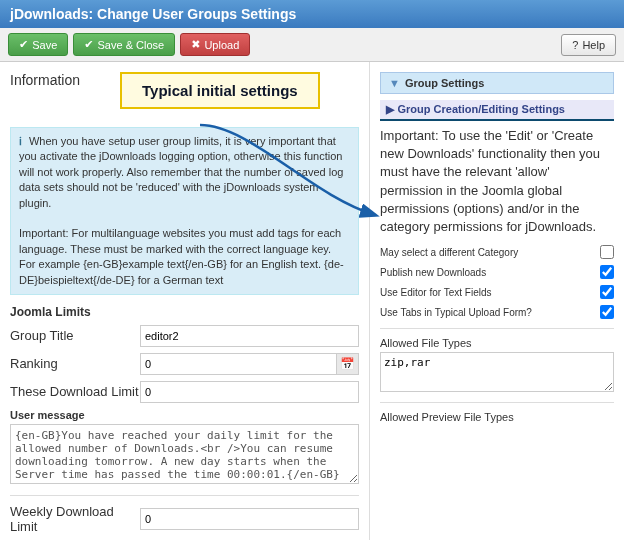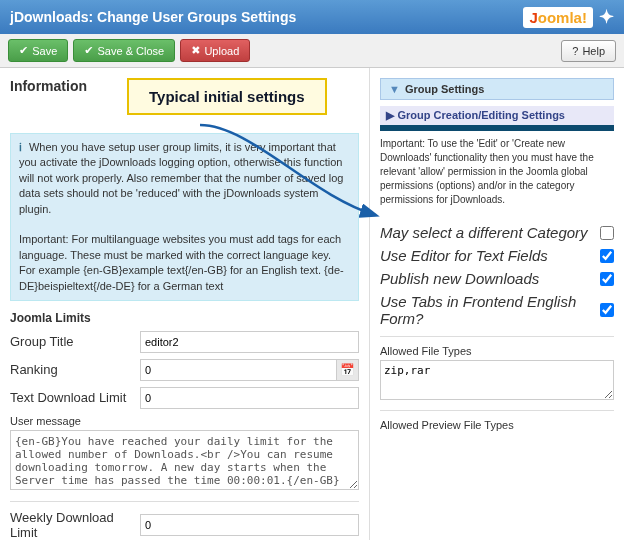--- a/index.html
+++ b/index.html
@@ -50,21 +50,21 @@
 
     
     .left-panel {
       flex: 0 0 370px;
       padding: 10px;
       border-right: 1px solid #ddd;
     }
 
     .section-title {
       font-size: 14px;
-      font-weight: bold;
+      font-weight: normal;
       color: #333;
       margin-bottom: 8px;
     }
 
     
     .typical-badge {
       border: 2px solid #e8c000;
       background: #fffbe0;
       color: #0f172a;
       font-size: 15px;
@@ -146,21 +146,21 @@
       padding: 4px;
       resize: vertical;
       color: #555;
       background: #fff;
     }
 
     .user-message-label {
       font-size: 11px;
       color: #333;
       margin-bottom: 3px;
-      font-weight: normal;
+      font-weight: bold;
     }
 
     .section-divider {
       border: none;
       border-top: 1px solid #ddd;
       margin: 8px 0;
     }
 
     
     .right-panel {
@@ -179,47 +179,46 @@
       align-items: center;
       margin-bottom: 6px;
     }
     .group-settings-header .triangle {
       margin-right: 5px;
       color: #5588bb;
     }
 
     .creation-header {
       background: #e8e8f8;
-      border-bottom: 6px solid #0c4a6e;
+      border-bottom: 2px solid #0c4a6e;
       padding: 3px 6px;
       font-weight: bold;
       color: #334488;
       margin-bottom: 6px;
       font-size: 11px;
     }
 
     .right-info-text {
-      font-size: 10px;
-      color: #333;
-      margin-bottom: 16px;
+      font-size: 13px;
+      color: #333;
+      margin-bottom: 8px;
       line-height: 1.4;
     }
 
     .checkbox-row {
       display: flex;
       align-items: center;
       justify-content: space-between;
       margin-bottom: 4px;
       padding: 1px 0;
     }
     .checkbox-label {
-      font-size: 15px;
+      font-size: 10px;
       color: #333;
       flex: 1;
-      font-style: italic;
     }
     .checkbox-input {
       width: 14px;
       height: 14px;
     }
 
     .allowed-file-types-label {
       font-weight: normal;
       font-size: 11px;
       color: #333;
@@ -246,28 +245,20 @@
       font-weight: bold;
     }
     .joomla-text .j1 { color: #e8400a; }
     .joomla-text .j2 { color: #f5a623; }
   </style>
 </head>
 <body>
 
 <div class="title-bar">
   <span>jDownloads: Change User Groups Settings</span>
-  <div class="joomla-brand">
-    <div style="background:white;padding:2px 6px;border-radius:3px;">
-      <span class="joomla-text">
-        <span class="j1">J</span><span class="j2">oomla!</span>
-      </span>
-    </div>
-    <span style="color:white;font-size:18px;margin-left:3px;">✦</span>
-  </div>
 </div>
 
 <div class="toolbar">
   <div class="toolbar-left">
     <button class="btn btn-save">
       <span>✔</span>
       <span>Save</span>
     </button>
     <button class="btn btn-save-close">
       <span>✔</span>
@@ -322,21 +313,21 @@
       </div>
       <div class="form-input-with-btn">
         <input type="number" value="0" style="">
         <div class="calendar-btn">📅</div>
       </div>
     </div>
 
     
     <div class="form-row">
       <div class="form-label">
-        <span>Text Download Limit</span>
+        <span>These Download Limit</span>
       </div>
       <input class="form-input" type="text" value="0" style="">
     </div>
 
     
     <div class="user-message-label">User message</div>
     <textarea class="textarea-field" style="">{en-GB}You have reached your daily limit for the allowed number of Downloads.&lt;br /&gt;You can resume downloading tomorrow. A new day starts when the Server time has passed the time 00:00:01.{/en-GB}</textarea>
 
     <hr class="section-divider">
 
@@ -374,29 +365,29 @@
 
     
     <div class="right-info-text">Important: To use the 'Edit' or 'Create new Downloads' functionality then you must have the relevant 'allow' permission in the Joomla global permissions (options) and/or in the category permissions for jDownloads.</div>
 
     
     <div class="checkbox-row">
       <span class="checkbox-label">May select a different Category</span>
       <input type="checkbox" class="checkbox-input" style="">
     </div>
     <div class="checkbox-row">
+      <span class="checkbox-label">Publish new Downloads</span>
+      <input type="checkbox" class="checkbox-input" checked="" style="">
+    </div>
+    <div class="checkbox-row">
       <span class="checkbox-label">Use Editor for Text Fields</span>
       <input type="checkbox" class="checkbox-input" checked="" style="">
     </div>
     <div class="checkbox-row">
-      <span class="checkbox-label">Publish new Downloads</span>
-      <input type="checkbox" class="checkbox-input" checked="" style="">
-    </div>
-    <div class="checkbox-row">
-      <span class="checkbox-label">Use Tabs in Frontend English Form?</span>
+      <span class="checkbox-label">Use Tabs in Typical Upload Form?</span>
       <input type="checkbox" class="checkbox-input" checked="" style="">
     </div>
 
     <hr class="section-divider">
 
     
     <div class="allowed-file-types-label">Allowed File Types</div>
     <textarea class="file-types-textarea" style="">zip,rar</textarea>
 
     <hr class="section-divider">

